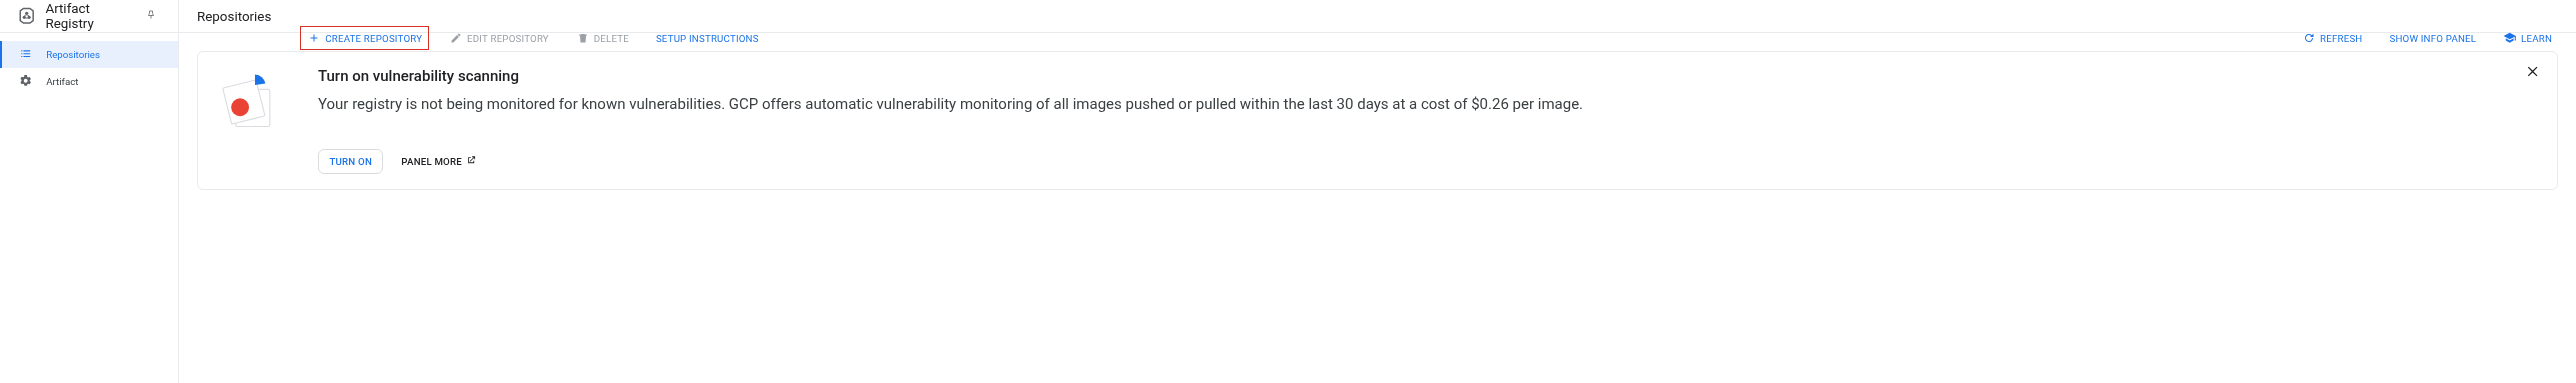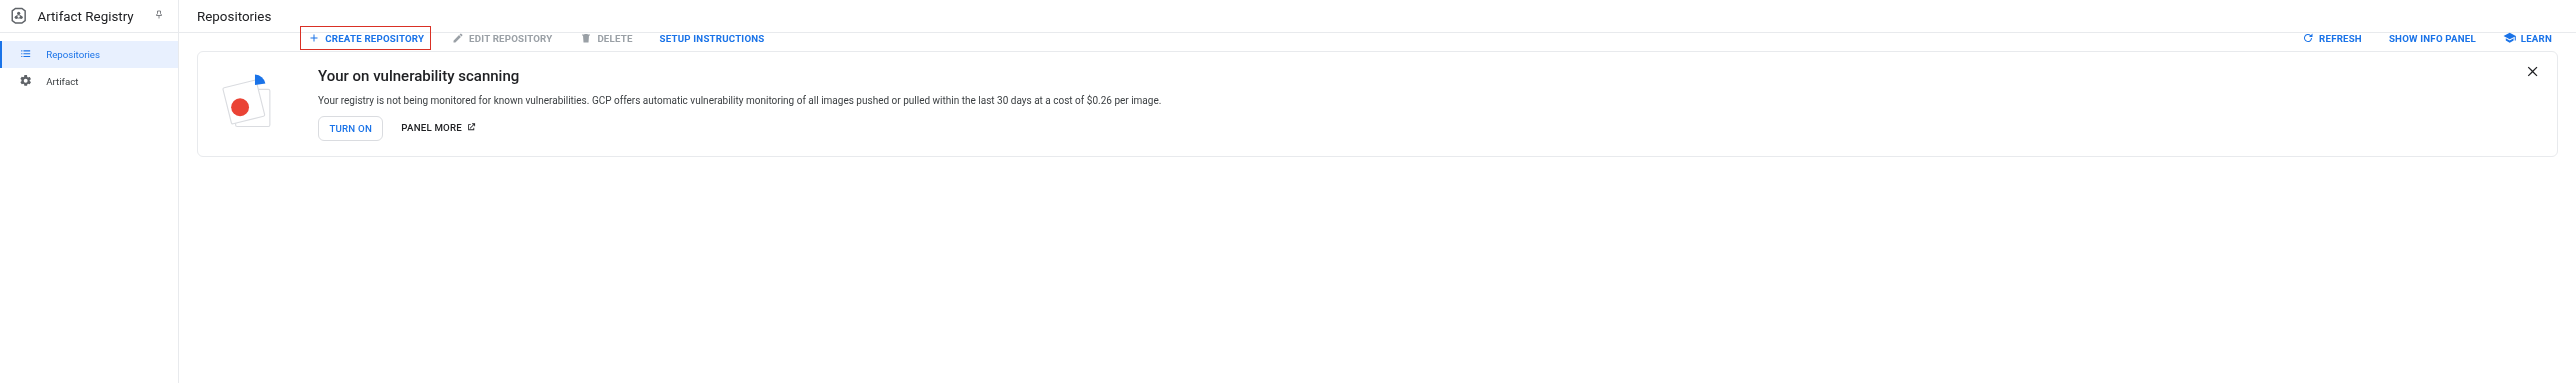--- a/index.html
+++ b/index.html
@@ -20,21 +20,21 @@
     flex-shrink: 0;
     border-right: 0.7px solid #e8eaed;
     display: flex;
     flex-direction: column;
   }
   .product-header {
     display: flex;
     align-items: center;
     gap: 9px;
     height: 33px;
-    padding: 0 9px;
+    padding: 0 17px;
     border-bottom: 0.7px solid #e8eaed;
   }
   .product-logo {
     width: 19.4px;
     height: 19.4px;
     display: flex;
     align-items: center;
     justify-content: center;
   }
   .product-title {
@@ -107,21 +107,21 @@
     font-size: 13.4px;
     font-weight: 400;
     color: #202124;
     margin-right: 15px;
   }
   .ab-btn {
     display: inline-flex;
     align-items: center;
     gap: 4.5px;
     font-size: 9.7px;
-    font-weight: 700;
+    font-weight: 400;
     letter-spacing: 0.2px;
     text-transform: uppercase;
     padding: 4.5px 6px;
     cursor: pointer;
     color: #1a73e8;
     white-space: nowrap;
     margin-top: 44px;
   }
   .ab-btn.disabled { color: #9aa0a6; cursor: default; }
   .ab-btn .ab-icon {
@@ -159,24 +159,24 @@
   .banner-body {
     flex: 1;
   }
   .banner-title {
     font-size: 15px;
     font-weight: 500;
     color: #202124;
     margin-bottom: 7.5px;
   }
   .banner-desc {
-    font-size: 10px;
+    font-size: 15px;
     color: #3c4043;
     line-height: 1.5;
-    margin-bottom: 8px;
+    margin-bottom: 34px;
   }
   .banner-actions {
     display: flex;
     gap: 12px;
     align-items: center;
   }
   .btn-outline {
     border: 0.7px solid #dadce0;
     border-radius: 6px;
     padding: 6px 10.4px;
@@ -319,21 +319,21 @@
       <div class="banner">
         <div class="banner-illus">
           <svg viewBox="0 0 80 86" width="60" height="64">
             <rect x="18" y="26" width="46" height="50" rx="2" fill="#fff" stroke="#dadce0" stroke-width="1.5"></rect>
             <rect x="6" y="18" width="46" height="50" rx="2" fill="#fff" stroke="#dadce0" stroke-width="1.5" transform="rotate(-14 29 43)"></rect>
             <circle cx="24" cy="50" r="12" fill="#ea4335"></circle>
             <path d="M44 6 A16 16 0 0 1 58 18 L44 20 Z" fill="#1a73e8"></path>
           </svg>
         </div>
         <div class="banner-body">
-          <div class="banner-title">Your on vulnerability scanning</div>
+          <div class="banner-title">Turn on vulnerability scanning</div>
           <div class="banner-desc">Your registry is not being monitored for known vulnerabilities. GCP offers automatic vulnerability monitoring of all images pushed or pulled within the last 30 days at a cost of $0.26 per image.</div>
           <div class="banner-actions">
             <div class="btn-outline">
               <span>TURN ON</span>
             </div>
             <div class="btn-flat">
               <span>PANEL MORE</span>
               <span>
                 <svg viewBox="0 0 24 24" width="10.4" height="10.4">
                     <path fill="currentColor" d="M14 3h7v7h-2V6.41l-9.29 9.3-1.42-1.42 9.3-9.29H14V3zM5 5h6v2H7v10h10v-4h2v6H5V5z"></path>

